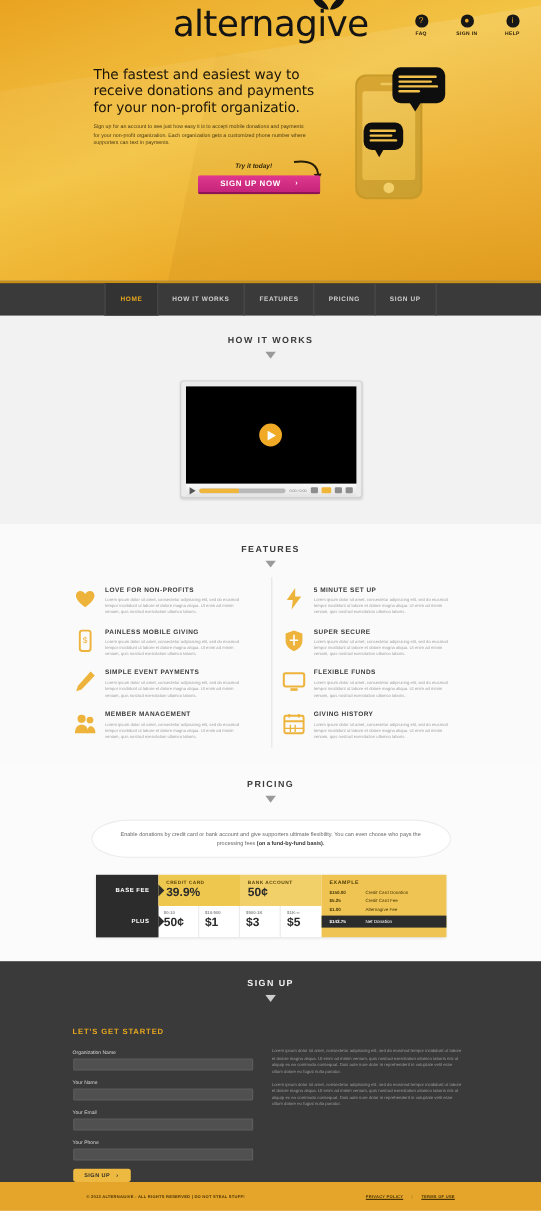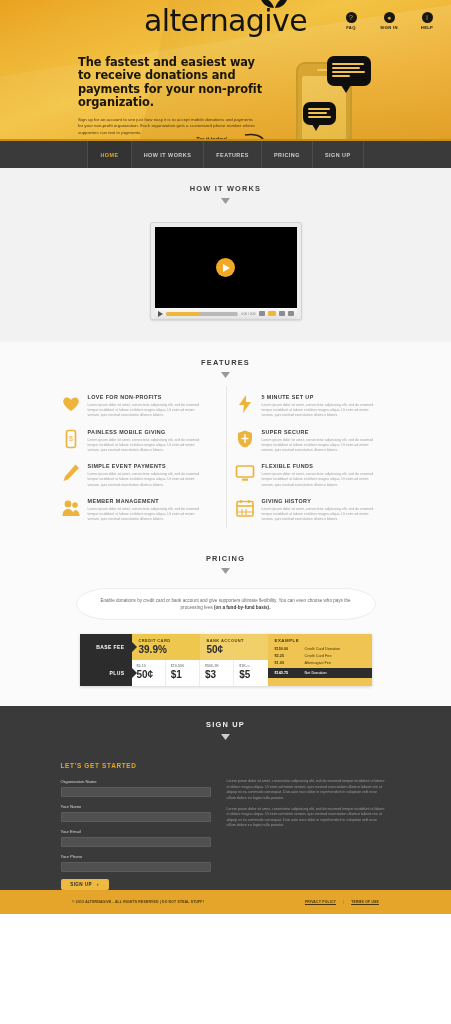--- a/index.html
+++ b/index.html
@@ -1,21 +1,21 @@
 <!DOCTYPE html>
 <html><head>
 <meta charset="utf-8">
 <style>
   *{box-sizing:border-box;margin:0;padding:0;}
   html,body{width:451px;height:1024px;}
   body{font-family:"Liberation Sans",sans-serif;background:#fff;overflow:hidden;}
   .page{width:451px;height:1024px;position:relative;overflow:hidden;}
 
   
-  .hero{position:relative;height:139px;overflow:hidden;
+  .hero{position:relative;height:234px;overflow:hidden;
         background:linear-gradient(160deg,#e9a320 0%,#eeb232 18%,#f3c445 42%,#edad2b 70%,#e09a19 100%);}
   .hero:before{content:"";position:absolute;left:-40px;top:40px;width:560px;height:300px;
         background:linear-gradient(200deg,rgba(255,255,255,.13),rgba(255,255,255,0) 60%);
         transform:rotate(-9deg);}
   .hero:after{content:"";position:absolute;right:-120px;bottom:-90px;width:420px;height:240px;
         background:linear-gradient(30deg,rgba(180,120,10,.18),rgba(255,255,255,0) 65%);
         transform:rotate(12deg);}
 
   .logo-wrap{position:absolute;left:0;right:0;top:6px;text-align:center;z-index:5;}
   .logo{display:inline-block;position:relative;font-family:"DejaVu Sans",sans-serif;
@@ -23,21 +23,21 @@
   .leaf{position:absolute;right:18px;top:-12px;width:30px;height:16px;}
 
   .topnav{position:absolute;right:10px;top:12px;display:flex;gap:10px;z-index:6;}
   .topnav .tn{text-align:center;width:28px;}
   .topnav .dot{width:11px;height:11px;border-radius:50%;background:#171717;margin:0 auto 2px;
         display:flex;align-items:center;justify-content:center;color:#e8a81e;font-size:7px;line-height:1;}
   .topnav .tl{font-size:4.2px;letter-spacing:.3px;color:#241a06;font-weight:bold;}
 
   .hero-copy{position:absolute;left:78px;top:56px;width:192px;z-index:4;}
   .hero-copy h1{font-family:"DejaVu Sans",sans-serif;font-size:11.4px;line-height:13.4px;
-        color:#1b1509;font-weight:bold;letter-spacing:-.1px;}
+        color:#1b1509;font-weight:normal;letter-spacing:-.1px;}
   .hero-copy p{margin-top:7px;font-size:4.4px;line-height:6.6px;color:#4a3a12;width:180px;}
 
   .try{position:absolute;left:196px;top:136px;font-size:5.4px;color:#2a2108;font-style:italic;font-weight:bold;}
   .arrow-curve{position:absolute;left:243px;top:132px;width:26px;height:22px;}
 
   .cta{position:absolute;left:165px;top:146px;width:102px;height:16px;border-radius:2px;
        background:linear-gradient(180deg,#e0398e 0%,#c4247a 100%);
        border-bottom:2px solid #8e1356;display:flex;align-items:center;justify-content:center;
        color:#fff;font-size:6.6px;font-weight:bold;letter-spacing:.5px;z-index:7;}
   .cta .chev{margin-left:12px;font-size:6px;}

